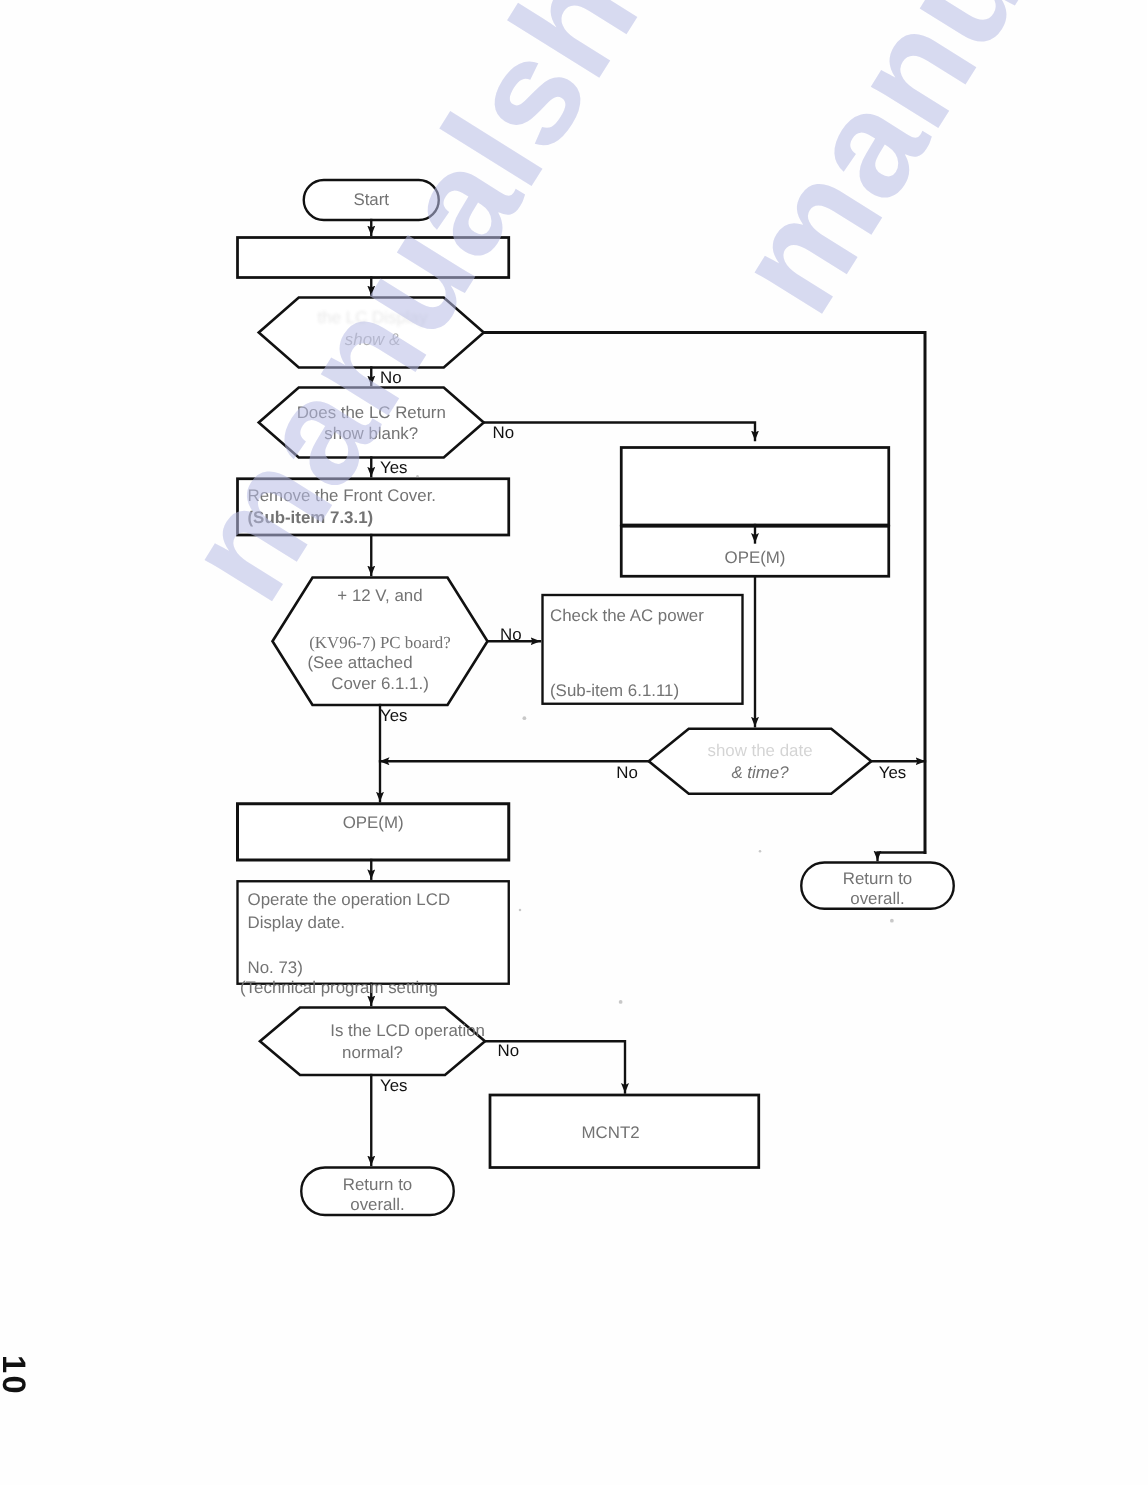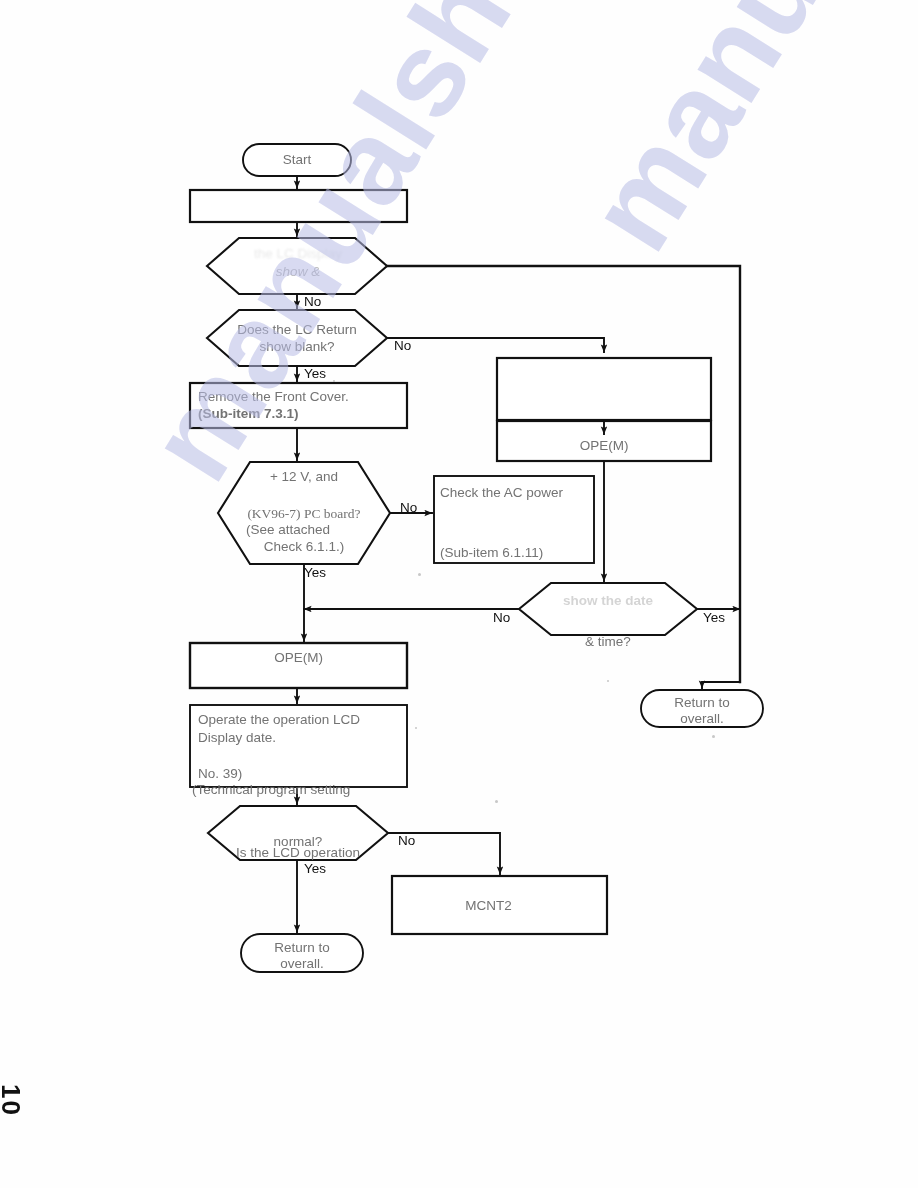--- a/index.html
+++ b/index.html
@@ -72,21 +72,21 @@
     font-size: 13.5px;
     line-height: 17px;
     color: #737373;
     white-space: pre-line;
     pointer-events: none;
   }
   .ctr { text-align: center; }
   .lft { text-align: left; }
 
   .faded-1 { opacity: .16; filter: blur(1.1px); }
-  .faded-2 { opacity: .30; filter: blur(0.6px); font-weight: bold; }
+  .faded-2 { opacity: .30; filter: blur(0.6px); }
   .faded-3 { opacity: .55; filter: blur(0.3px); font-style: italic; }
   .ghost   { opacity: .10; filter: blur(1.6px); }
 
   .edge-label {
     position: absolute;
     z-index: 4;
     font-family: "Liberation Sans", sans-serif;
     font-size: 13.5px;
     color: #111;
   }
@@ -195,46 +195,46 @@
   <div class="node-text ctr" style="left:207px; top:321px; width:180px;">Does the LC Return</div>
   <div class="node-text ctr" style="left:207px; top:338px; width:180px;">show blank?</div>
 
   <div class="node-text lft" style="left:198px; top:388px; width:205px;">Remove the Front Cover.</div>
   <div class="node-text lft" style="left:198px; top:405px; width:205px;font-weight:bold;">(Sub-item 7.3.1)</div>
 
   <div class="node-text ctr" style="left:222px; top:468px; width:164px;">+ 12 V, and</div>
   <div class="node-text ctr ghost" style="left:222px; top:487px; width:164px;"></div>
   <div class="node-text ctr" style="left:222px; top:505px; width:164px;font-family:Liberation Serif, serif;">(KV96-7) PC board?</div>
   <div class="node-text ctr" style="left:206px; top:521px; width:164px;">(See attached</div>
-  <div class="node-text ctr" style="left:222px; top:538px; width:164px;">Check 6.1.1.)</div>
+  <div class="node-text ctr" style="left:222px; top:538px; width:164px;">Cover 6.1.1.)</div>
 
   <div class="node-text lft" style="left:440px; top:484px; width:152px;">Check the AC power</div>
   <div class="node-text lft ghost" style="left:440px; top:501px; width:152px;"></div>
   <div class="node-text lft ghost" style="left:440px; top:515px; width:152px;"></div>
   <div class="node-text lft ghost" style="left:440px; top:529px; width:152px;"></div>
   <div class="node-text lft" style="left:440px; top:544px; width:152px;">(Sub-item 6.1.11)</div>
 
   <div class="node-text lft ghost" style="left:505px; top:370px; width:198px;"></div>
 
   <div class="node-text ctr" style="left:497px; top:437px; width:214px;">OPE(M)</div>
 
   <div class="node-text ctr faded-2" style="left:523px; top:592px; width:170px;">show the date</div>
-  <div class="node-text ctr" style="left:523px; top:633px; width:170px;">&amp; time?</div>
+  <div class="node-text ctr" style="left:523px; top:609px; width:170px;font-style:italic;">&amp; time?</div>
 
   <div class="node-text ctr" style="left:641px; top:694px; width:122px;">Return to</div>
   <div class="node-text ctr" style="left:641px; top:710px; width:122px;">overall.</div>
 
   <div class="node-text ctr" style="left:190px; top:649px; width:217px;">OPE(M)</div>
 
   <div class="node-text lft" style="left:198px; top:711px; width:205px;">Operate the operation LCD</div>
   <div class="node-text lft" style="left:198px; top:729px; width:205px;">Display date.</div>
   <div class="node-text lft" style="left:192px; top:747px; width:205px;margin-top:34px;">(Technical program setting</div>
-  <div class="node-text lft" style="left:198px; top:765px; width:205px;">No. 39)</div>
-
-  <div class="node-text ctr" style="left:208px; top:844px; width:180px;">Is the LCD operation</div>
+  <div class="node-text lft" style="left:198px; top:765px; width:205px;">No. 73)</div>
+
+  <div class="node-text ctr" style="left:208px; top:816px; width:180px;text-align:right;">Is the LCD operation</div>
   <div class="node-text ctr" style="left:208px; top:833px; width:180px;">normal?</div>
 
   <div class="node-text ctr" style="left:392px; top:897px; width:193px;">MCNT2</div>
 
   <div class="node-text ctr" style="left:241px; top:939px; width:122px;">Return to</div>
   <div class="node-text ctr" style="left:241px; top:955px; width:122px;">overall.</div>
 
   <div class="edge-label" style="left:304px; top:294px;">No</div>
   <div class="edge-label" style="left:394px; top:338px;">No</div>
   <div class="edge-label" style="left:304px; top:366px;">Yes</div>

